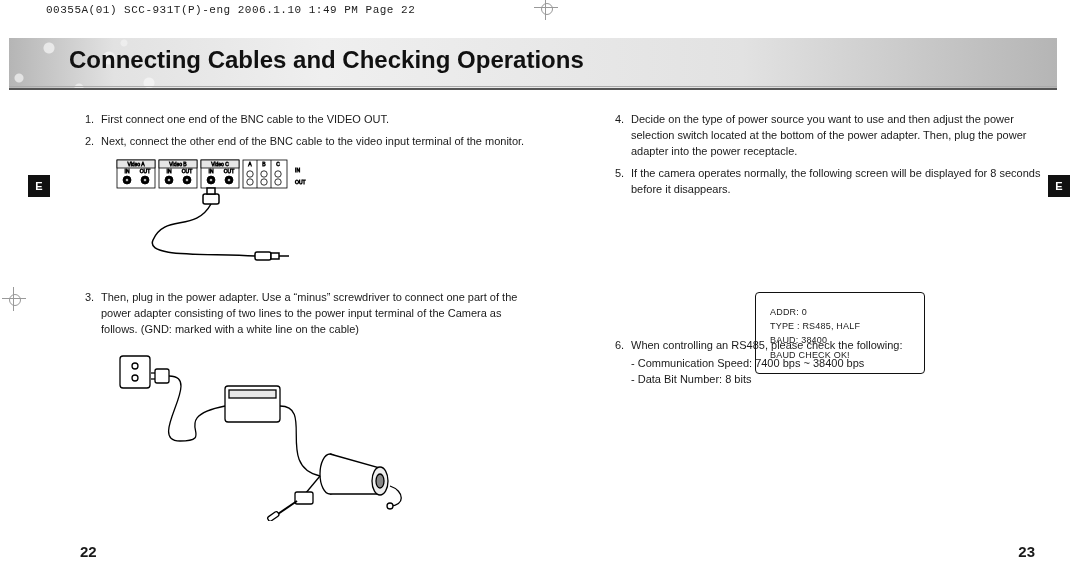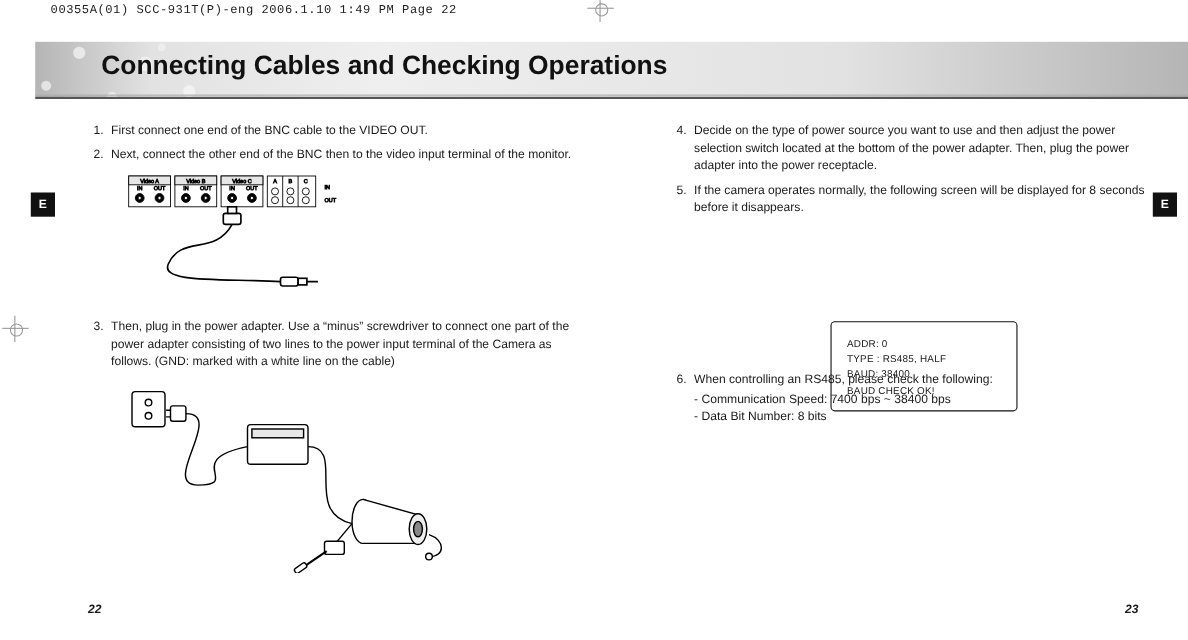--- a/index.html
+++ b/index.html
@@ -38,21 +38,21 @@
   .crop-cross-top::after  { top: 11px; left: 0; height: 1px; width: 24px; }
   .crop-cross-top .circ {
     position: absolute;
     left: 7px; top: 7px; width: 10px; height: 10px;
     border: 1px solid #999; border-radius: 50%;
   }
 
   .header-band {
     position: absolute;
     top: 38px;
-    left: 32px;
+    left: 9px;
     width: 1048px;
     height: 52px;
     background: linear-gradient(90deg, #b5b5b5 0%, #e2e2e2 10%, #efefef 30%, #e2e2e2 70%, #b5b5b5 100%);
     overflow: hidden;
   }
   .header-band .bubbles {
     position: absolute;
     left: -10px; top: -10px; width: 170px; height: 80px;
     background:
       radial-gradient(circle at 20px 50px, rgba(255,255,255,0.6) 4px, rgba(0,0,0,0) 5px),
@@ -188,23 +188,22 @@
     letter-spacing: 0.2px;
   }
 
   .rs485-block {
     margin-top: 140px;
   }
 
   .page-num {
     position: absolute;
     bottom: 22px;
-    font-size: 11px;
+    font-size: 15px;
     font-weight: bold;
-    font-style: italic;
   }
   .page-num.l { left: 80px; }
   .page-num.r { right: 45px; }
 </style>
 </head>
 <body>
 
 <div class="page-header">00355A(01) SCC-931T(P)-eng  2006.1.10  1:49 PM  Page 22</div>
 <div class="crop-cross-top">
     <div class="circ"></div>
@@ -224,21 +223,21 @@
 
 <div class="col left-col">
 
   <div class="item">
     <span class="num">1.</span>
     <span class="txt">First connect one end of the BNC cable to the VIDEO OUT.</span>
   </div>
 
   <div class="item">
     <span class="num">2.</span>
-    <span class="txt">Next, connect the other end of the BNC then to the video input terminal of the monitor.</span>
+    <span class="txt">Next, connect the other end of the BNC cable to the video input terminal of the monitor.</span>
   </div>
 
   <div class="figure-box panel">
     <svg viewBox="0 0 300 120">
 
       <g stroke="#000" stroke-width="0.8" fill="#fff" font-family="Arial" font-size="5">
 
         <rect x="12" y="2" width="38" height="28"></rect>
         <rect x="12" y="2" width="38" height="8" fill="#e6e6e6"></rect>
         <text x="31" y="8" text-anchor="middle">Video A</text>

